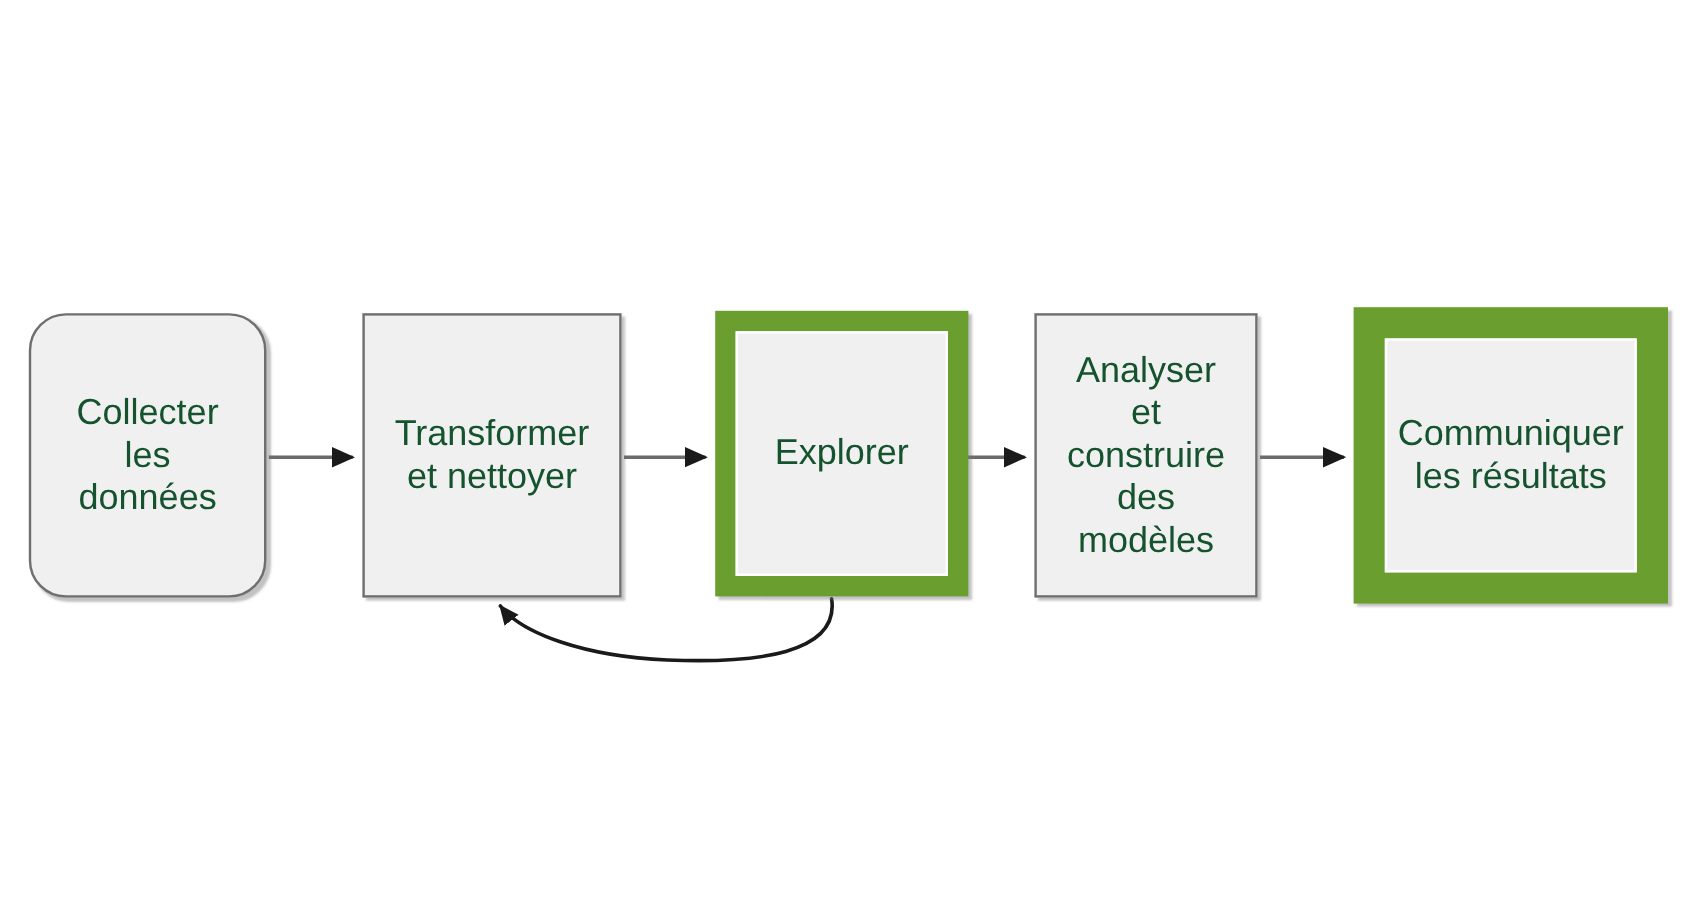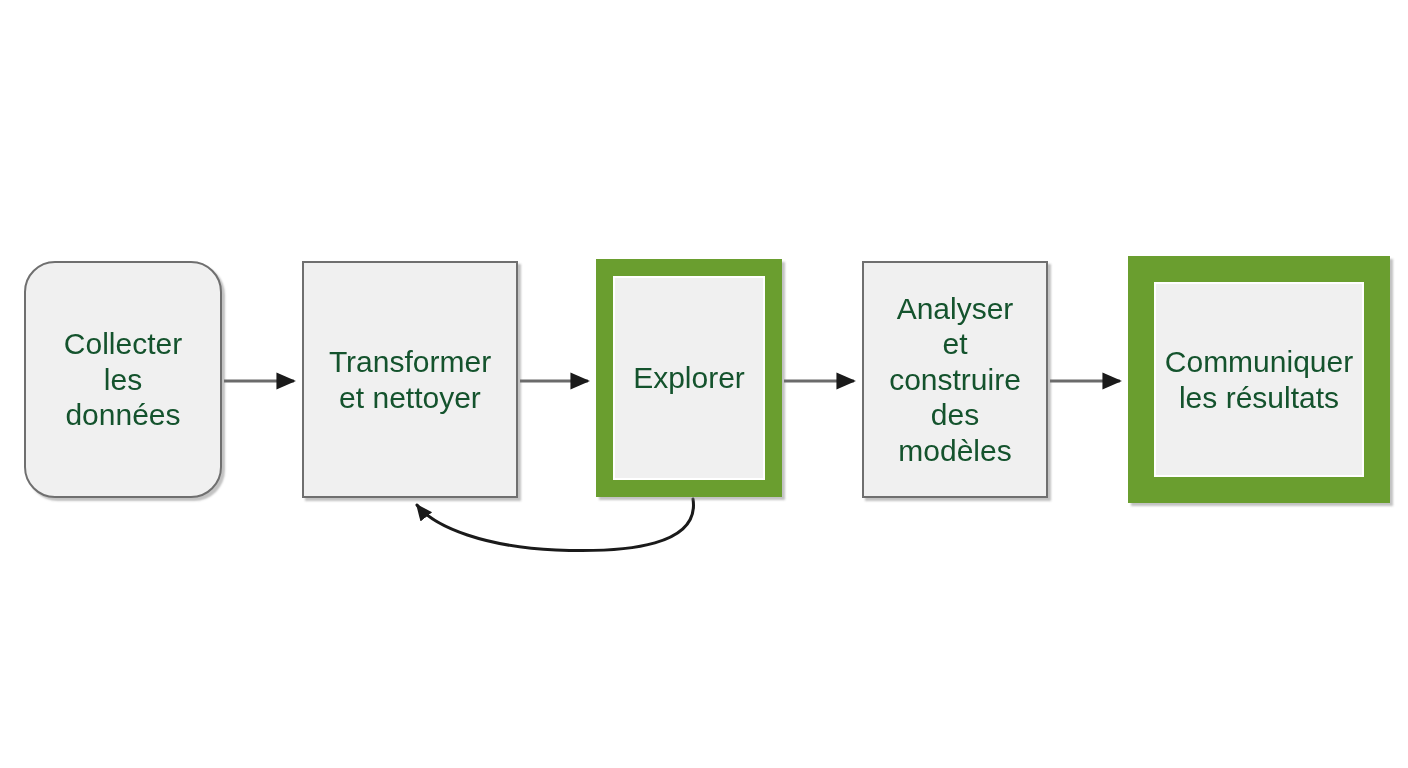--- a/index.html
+++ b/index.html
@@ -106,21 +106,21 @@
     <span class="label">Collecter
 les
 données</span>
   </div>
 
   <div class="node plain" style="left:302px; top:261px; width:216px; height:237px; font-size:30px;">
     <span class="label">Transformer
 et nettoyer</span>
   </div>
 
-  <div class="node green" style="left:596px; top:259px; width:186px; height:238px; font-size:30px; padding:17px;">
+  <div class="node green" style="left:596px; top:259px; width:211px; height:238px; font-size:30px; padding:17px;">
     <div class="inner">
       <span class="label">Explorer</span>
     </div>
   </div>
 
   <div class="node plain" style="left:862px; top:261px; width:186px; height:237px; font-size:30px;">
     <span class="label">Analyser
 et
 construire
 des

